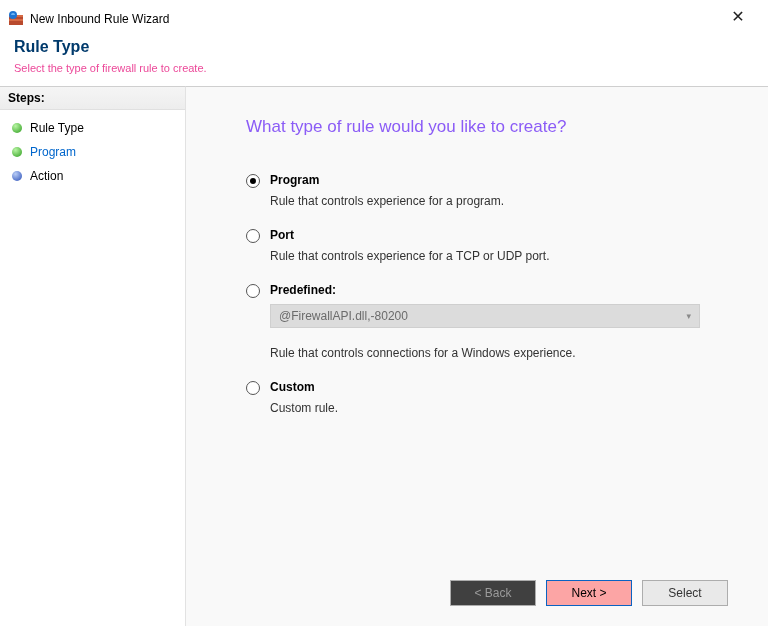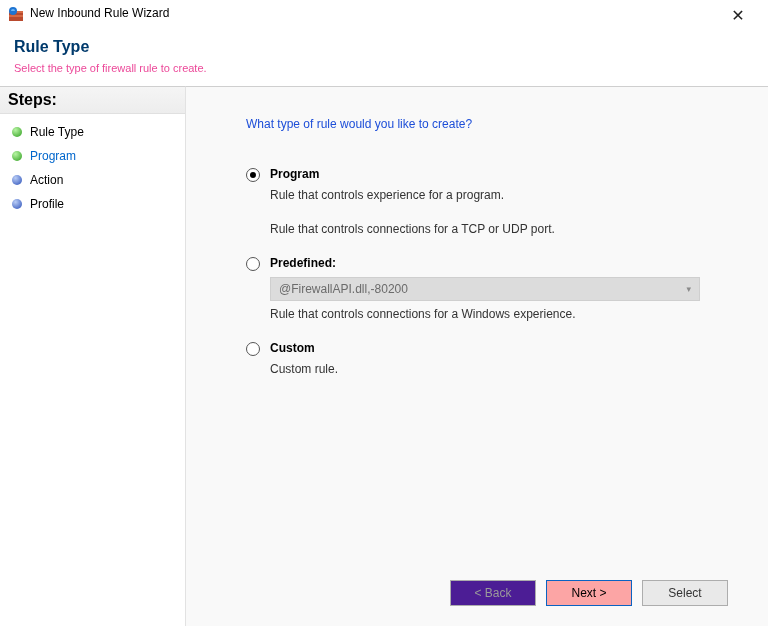--- a/index.html
+++ b/index.html
@@ -7,21 +7,21 @@
       font-family: "Segoe UI", Tahoma, sans-serif;
       font-size: 12px;
       background: #ffffff;
       width: 768px;
       height: 626px;
       overflow: hidden;
       color: #000;
     }
     .titlebar {
       display: flex;
-      align-items: flex-start;
+      align-items: flex-end;
       padding: 6px 10px 4px 8px;
       height: 30px;
     }
     .titlebar .icon {
       width: 16px;
       height: 16px;
       margin-right: 6px;
       display: inline-flex;
       align-items: center;
       justify-content: center;
@@ -57,21 +57,21 @@
       height: calc(626px - 30px - 56px);
     }
     .steps-panel {
       width: 185px;
       border-top: 1px solid #cfcfcf;
       background: #fff;
       padding: 0;
     }
     .steps-header {
       font-weight: bold;
-      font-size: 16px;
+      font-size: 12px;
       padding: 4px 8px 4px 8px;
       background: linear-gradient(#f5f5f5,#ededed);
       border-bottom: 1px solid #e0e0e0;
     }
     .steps-list {
       list-style: none;
       padding: 6px 0;
     }
     .steps-list li {
       display: flex;
@@ -99,22 +99,22 @@
       border-left: 1px solid #e2e2e2;
       padding: 30px 20px 0 60px;
       position: relative;
       display: flex;
       flex-direction: column;
     }
     .content-inner {
       flex: 1;
     }
     .question {
-      font-size: 12px;
-      color: #1d4ed8;
+      font-size: 17px;
+      color: #8b5cf6;
       margin-bottom: 36px;
     }
     .option-row {
       display: flex;
       align-items: flex-start;
       margin-bottom: 6px;
     }
     .radio {
       width: 14px;
       height: 14px;
@@ -142,21 +142,21 @@
     }
     .option-desc {
       font-size: 12px;
       color: #333;
       margin-left: 24px;
       margin-bottom: 20px;
     }
     .predef-select {
       margin-left: 24px;
       margin-top: 6px;
-      margin-bottom: 6px;
+      margin-bottom: 18px;
       width: 430px;
       height: 24px;
       background: #dcdcdc;
       border: 1px solid #cfcfcf;
       color: #6b6b6b;
       font-size: 12px;
       padding: 3px 8px;
       position: relative;
       display: flex;
       align-items: center;
@@ -182,21 +182,21 @@
       border: 1px solid #adadad;
       background: #e9e9e9;
       color: #333;
       cursor: pointer;
       display: inline-flex;
       align-items: center;
       justify-content: center;
     }
     .btn.disabled {
       color: #9a9a9a;
-      background: #4c1d95;
+      background: #404040;
       cursor: default;
     }
     .btn.primary {
       border: 1.5px solid #0a63c2;
       background: #fca5a5;
       color: #000;
     }
   </style>
 </head>
 <body>
@@ -230,38 +230,38 @@
         <span class="step-link-current">Rule Type</span>
       </li>
       <li>
         <span class="bullet bullet-green"></span>
         <span class="step-link-next">Program</span>
       </li>
       <li>
         <span class="bullet bullet-blue"></span>
         <span class="step-link-future">Action</span>
       </li>
-      <li>
-        <span class="bullet bullet-blue"></span>
-        <span class="step-link-future">Profile</span>
-      </li>
     </ul>
   </div>
 
   <div class="content-panel">
     <div class="content-inner">
       <div class="question">What type of rule would you like to create?</div>
 
       <div class="option-row">
         <span class="radio checked"></span>
         <span class="option-label">Program</span>
       </div>
       <div class="option-desc">Rule that controls experience for a program.</div>
 
-      <div class="option-desc">Rule that controls connections for a TCP or UDP port.</div>
+      <div class="option-row">
+        <span class="radio"></span>
+        <span class="option-label">Port</span>
+      </div>
+      <div class="option-desc">Rule that controls experience for a TCP or UDP port.</div>
 
       <div class="option-row">
         <span class="radio"></span>
         <span class="option-label">Predefined:</span>
       </div>
       <div class="predef-select">
         <span>@FirewallAPI.dll,-80200</span>
         <span class="caret">▾</span>
       </div>
       <div class="option-desc">Rule that controls connections for a Windows experience.</div>

